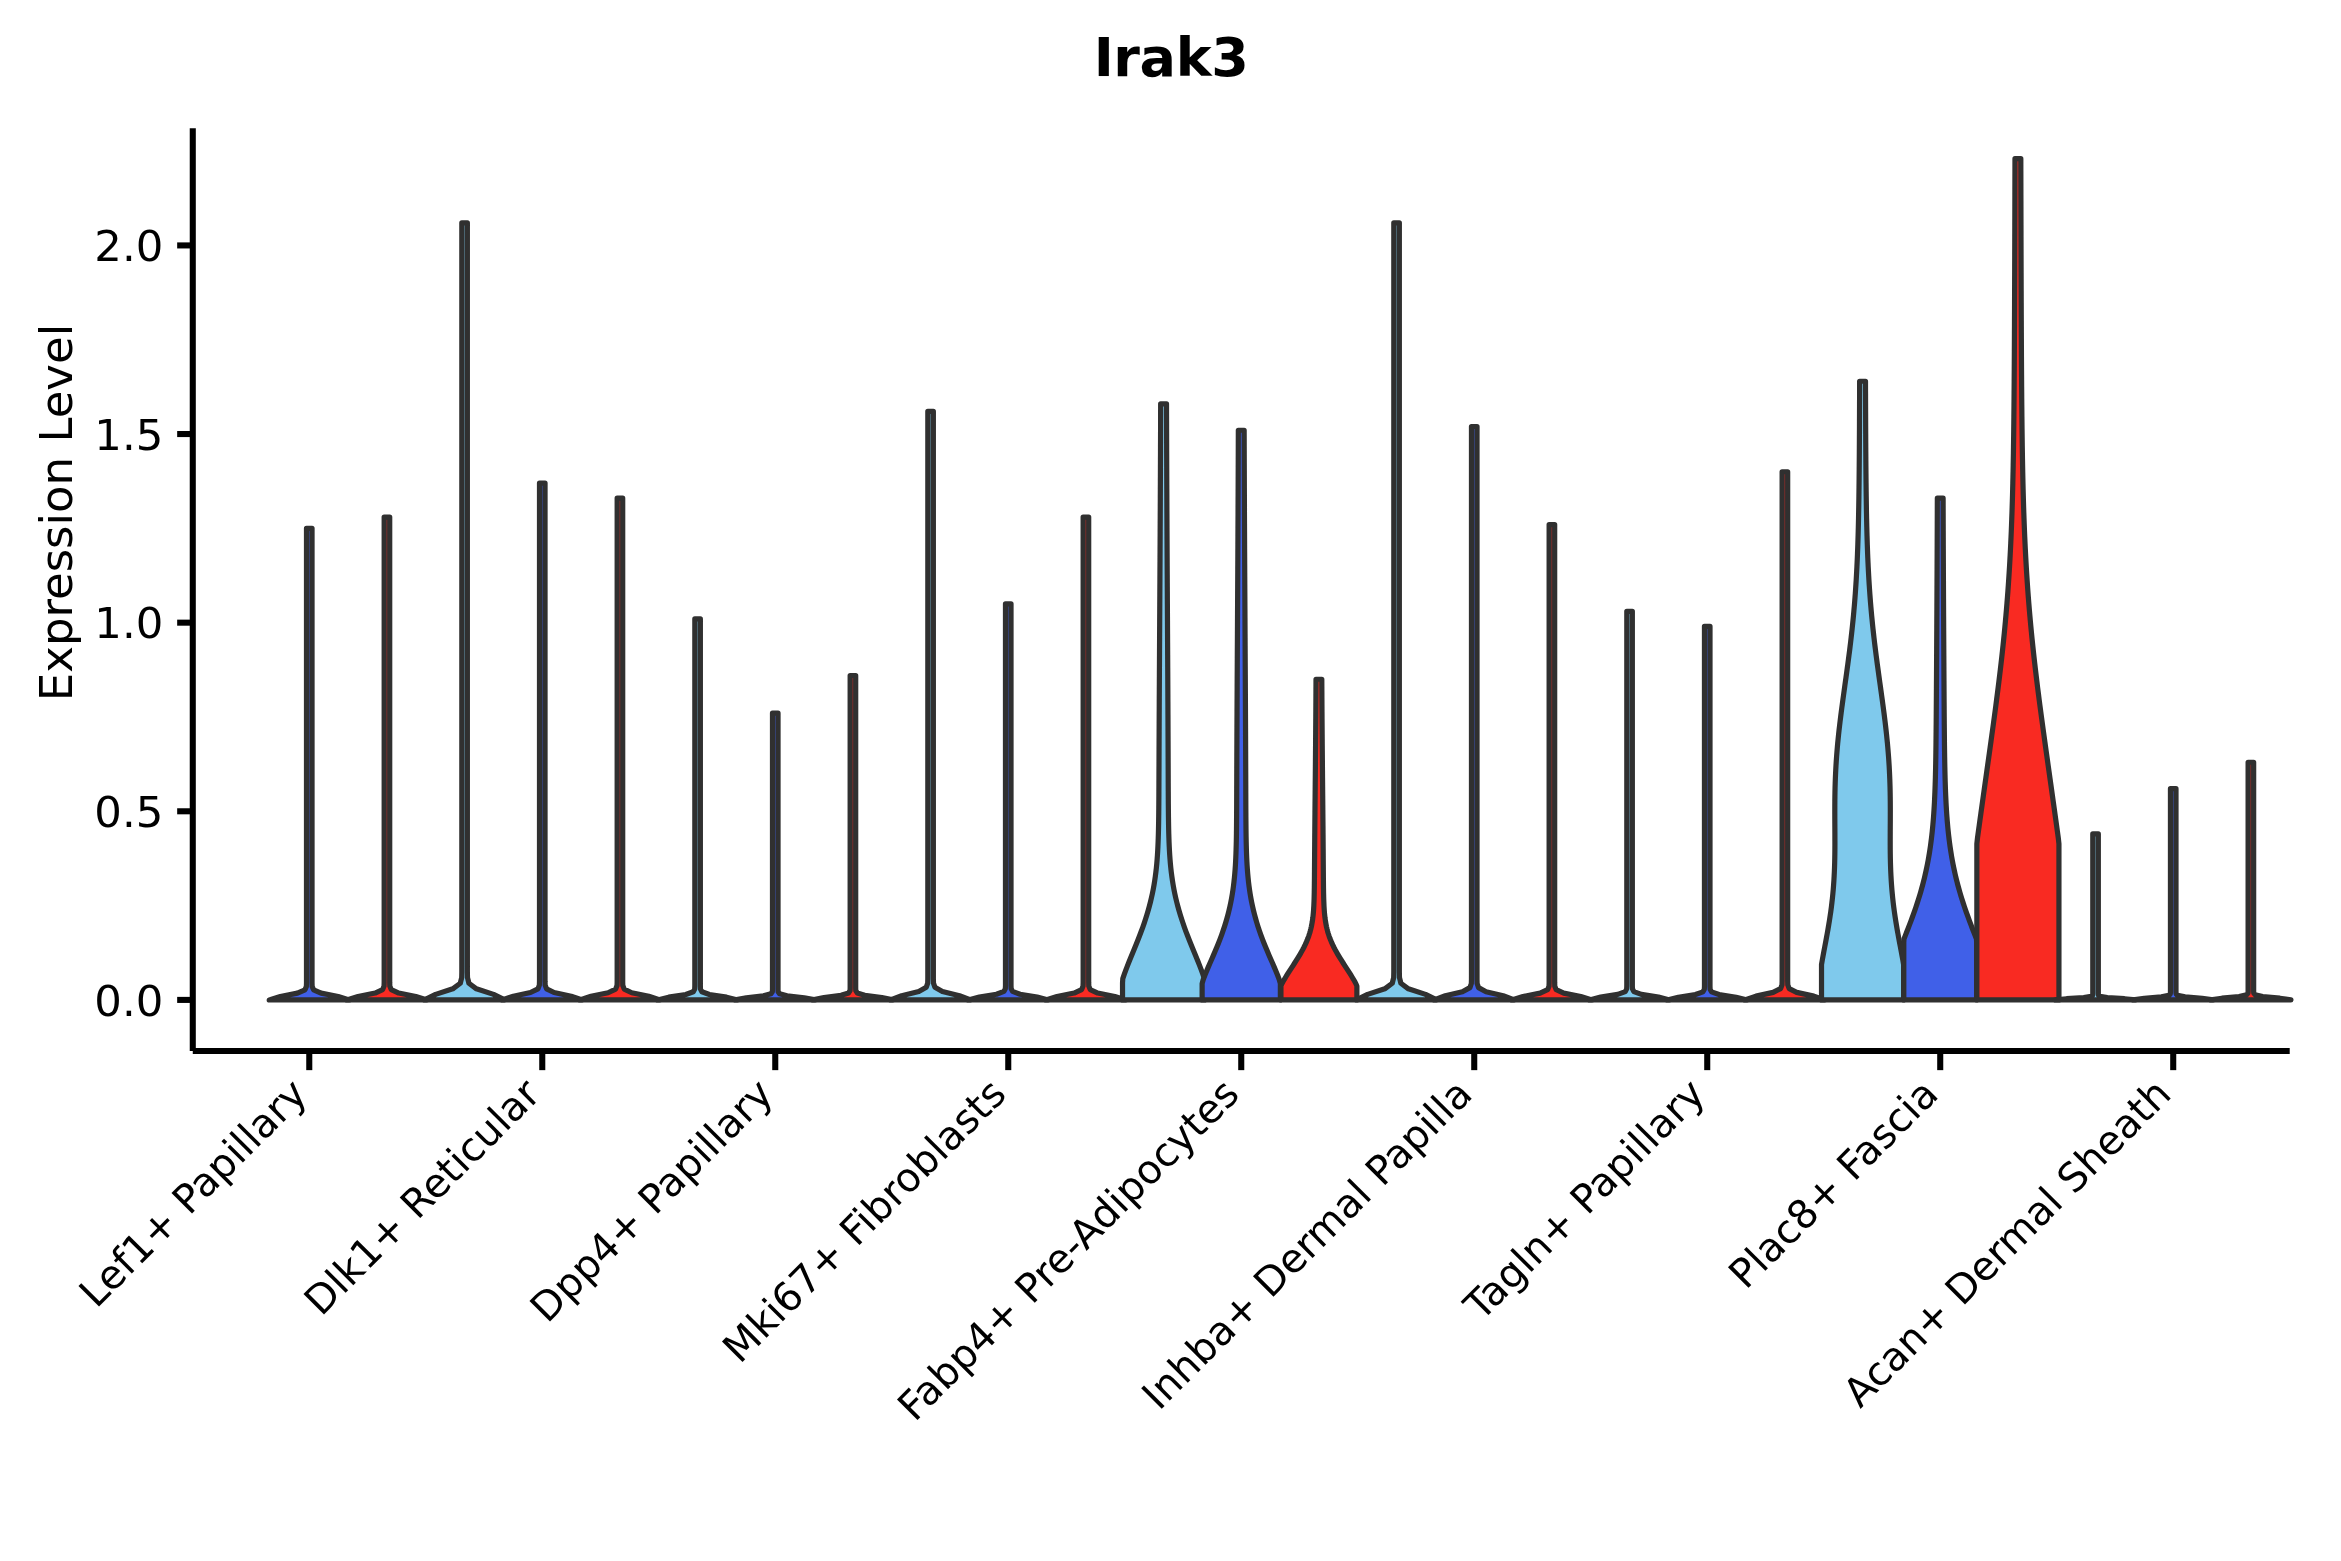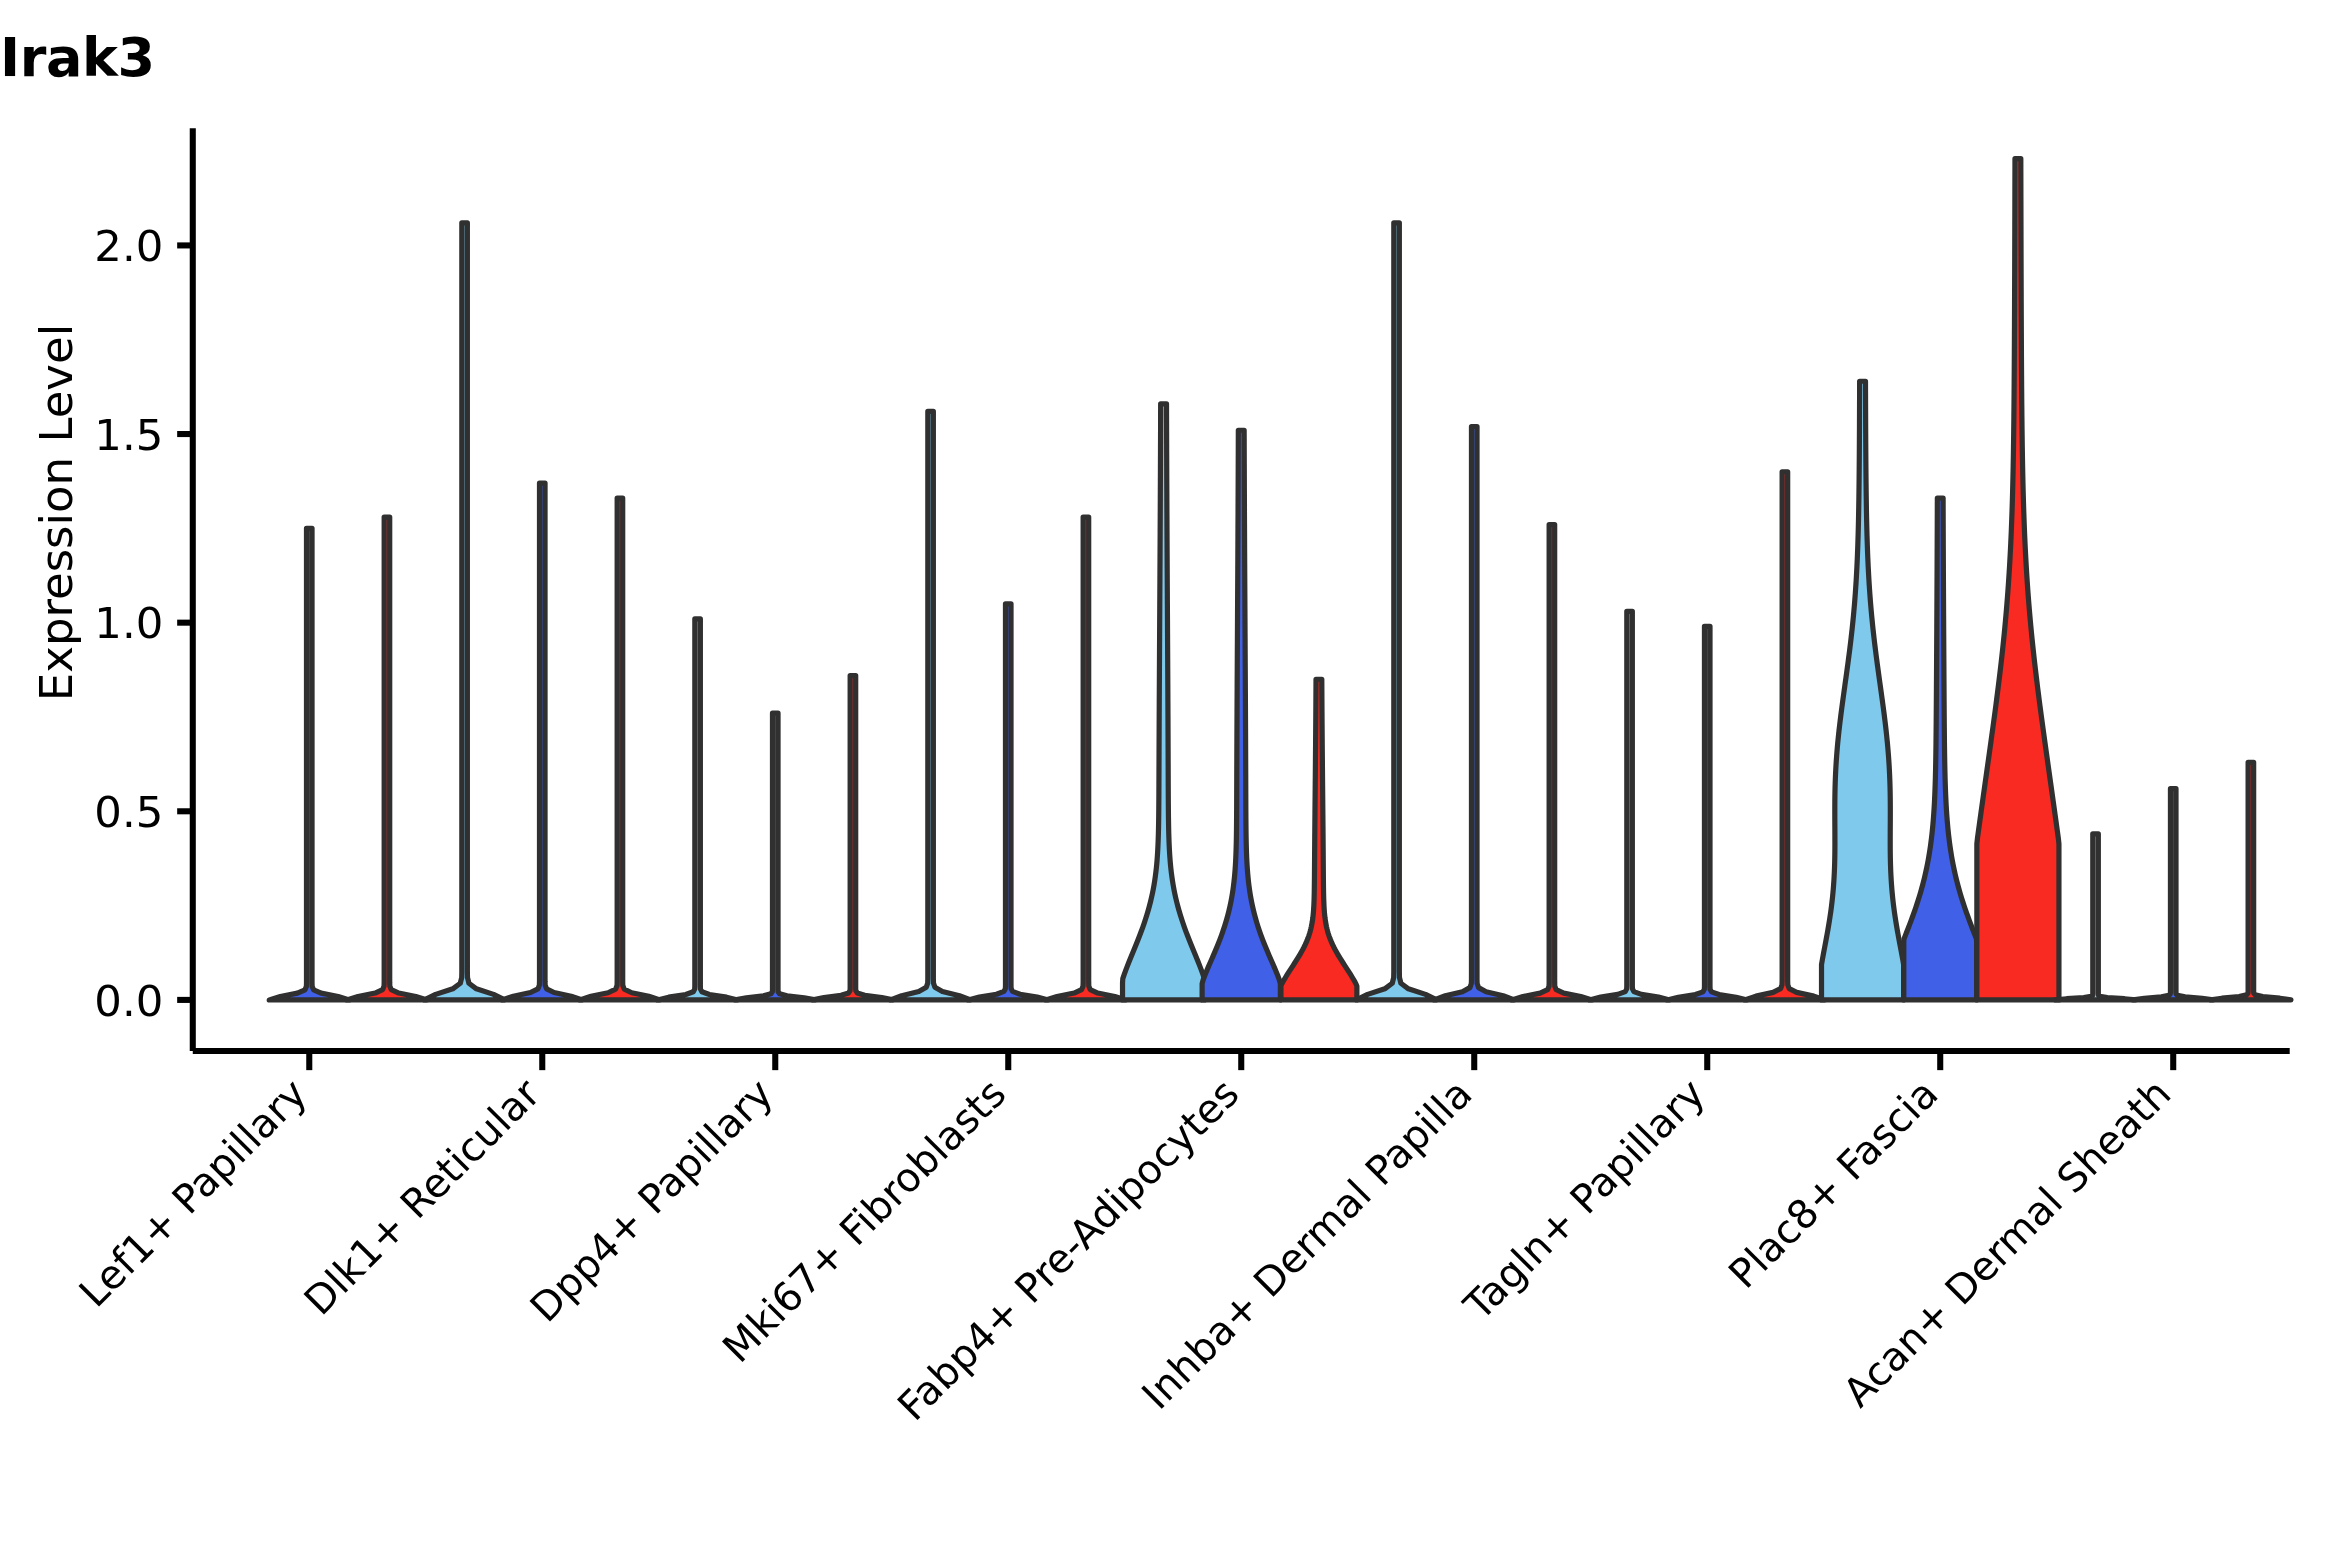--- a/index.html
+++ b/index.html
@@ -1,19 +1,19 @@
 <!DOCTYPE html>
 <html style="font-size:14px"><head>
 <meta charset="utf-8">
 <style>
   html,body{margin:0;padding:0;background:#ffffff;}
   body{width:2342px;height:1561px;font-family:"DejaVu Sans",sans-serif;overflow:hidden;}
   #stage{position:relative;width:2342px;height:1561px;background:#ffffff;}
   #plot-title{
-    position:absolute;left:0;top:26px;width:2342px;text-align:left;
+    position:absolute;left:0;top:26px;width:2342px;text-align:center;
     font-size:54px;font-weight:bold;color:#000;letter-spacing:-0.4px;
     font-family:"DejaVu Sans",sans-serif;
   }
   #ylabel{
     position:absolute;left:-247px;top:486px;width:607px;text-align:center;
     transform:rotate(-90deg);transform-origin:50% 50%;
     font-size:45px;color:#000;font-family:"DejaVu Sans",sans-serif;white-space:nowrap;
   }
   svg#fig{position:absolute;left:0;top:0;}
   .ytick-label{font-size:50px;fill:#000;font-family:"DejaVu Sans",sans-serif;text-anchor:end;}

